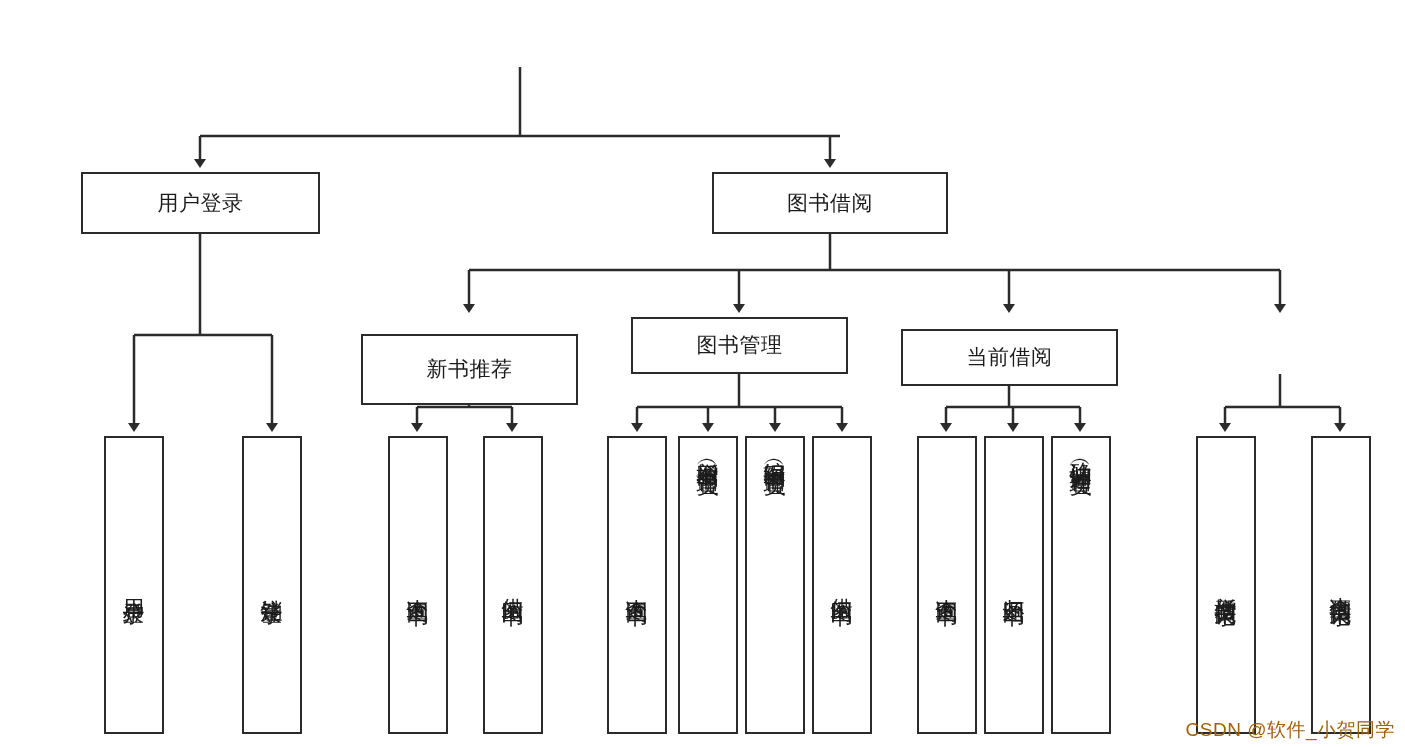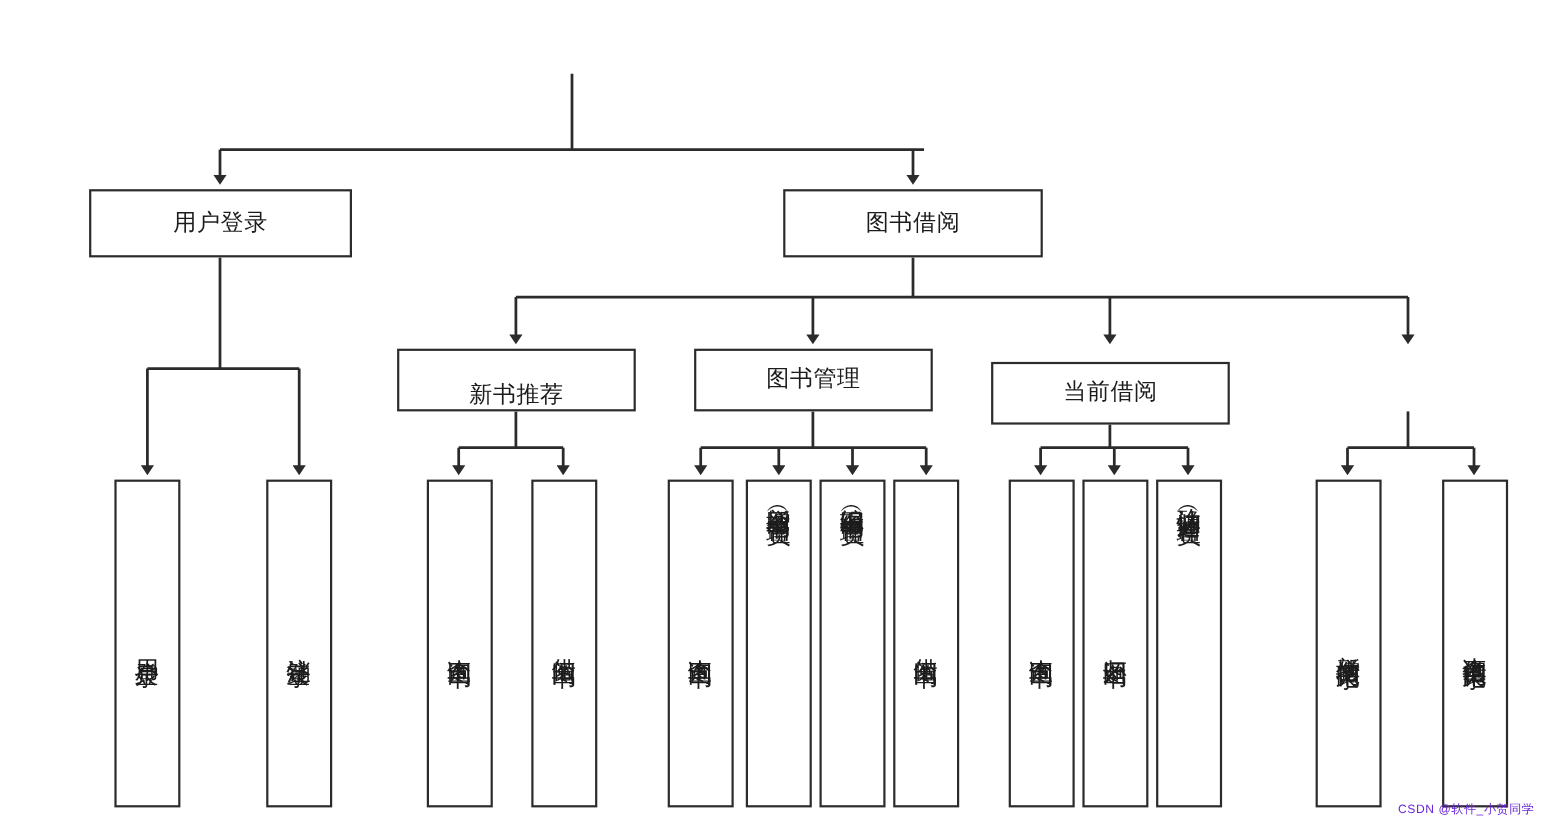--- a/index.html
+++ b/index.html
@@ -57,22 +57,22 @@
     margin: 0 auto;
   }
   .node.vert.mid {
     align-items: center;
     padding-top: 0;
   }
   .watermark {
     position: absolute;
     right: 10px;
     bottom: 4px;
-    font-size: 11px;
-    color: #6d28d9;
+    font-size: 19px;
+    color: #a16207;
     white-space: nowrap;
     letter-spacing: 0.5px;
     margin-left: 40px;
   }
 </style>
 </head>
 <body>
 
 <div id="canvas">
 
@@ -127,21 +127,21 @@
   </svg>
 
 
   <div class="node horiz" style="left:81px; top:172px; width:239px; height:62px;">
     <span class="lbl">用户登录</span>
   </div>
   <div class="node horiz" style="left:712px; top:172px; width:236px; height:62px;">
     <span class="lbl">图书借阅</span>
   </div>
 
-  <div class="node horiz" style="left:361px; top:317px; width:217px; height:57px;align-items:flex-end;">
+  <div class="node horiz" style="left:361px; top:334px; width:217px; height:71px;">
     <span class="lbl">新书推荐</span>
   </div>
   <div class="node horiz" style="left:631px; top:317px; width:217px; height:57px;">
     <span class="lbl">图书管理</span>
   </div>
   <div class="node horiz" style="left:901px; top:317px; width:217px; height:57px;margin-top:12px;">
     <span class="lbl">当前借阅</span>
   </div>
 
   <div class="node vert mid" style="left:104px; top:436px; width:60px; height:298px;">

